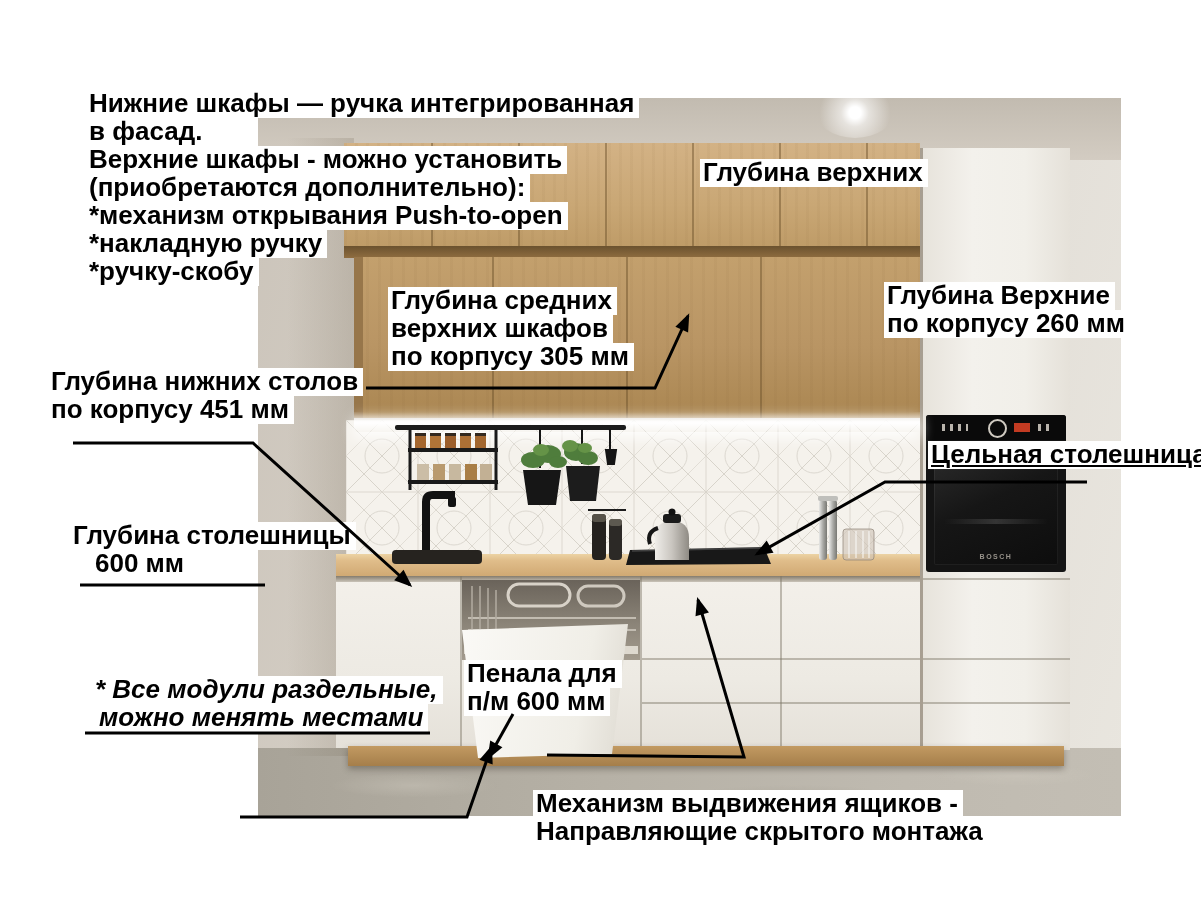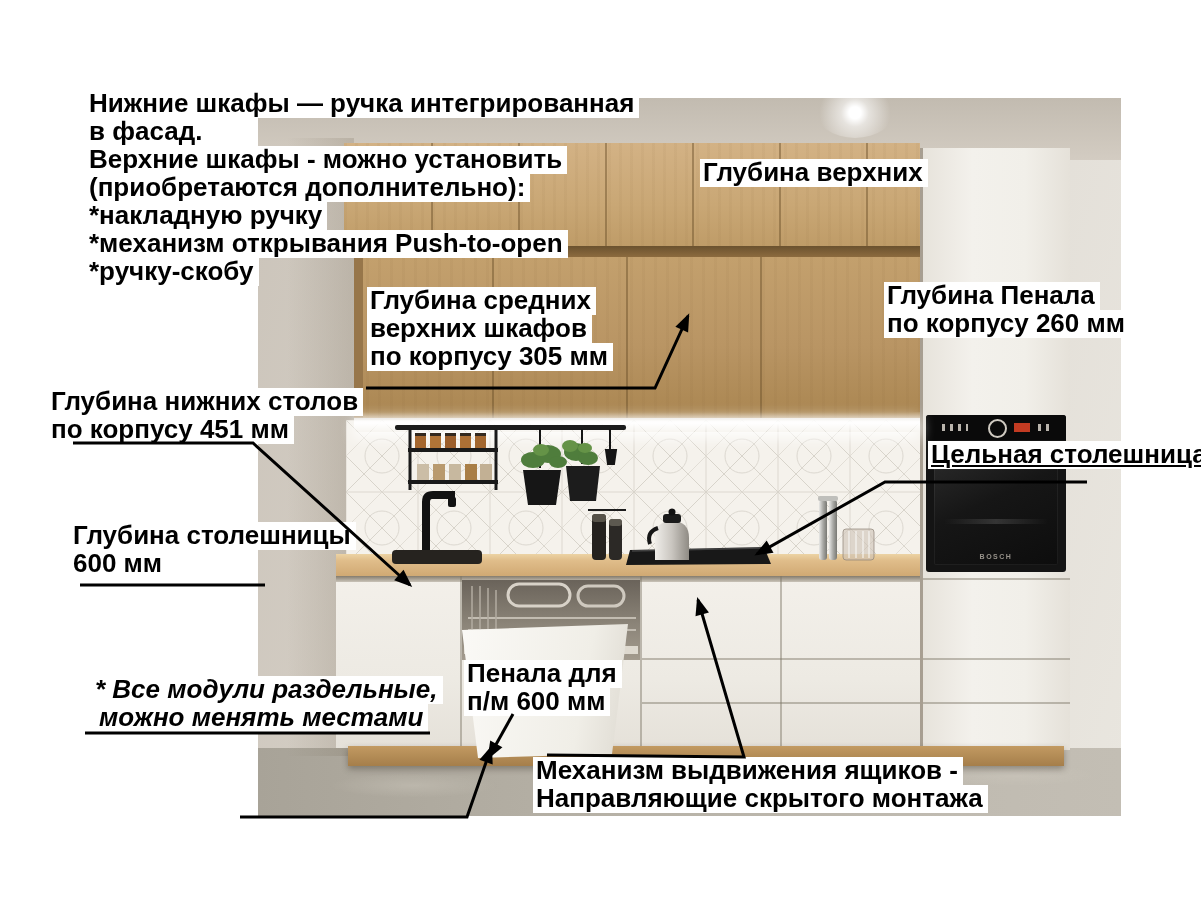--- a/index.html
+++ b/index.html
@@ -245,66 +245,66 @@
                 background:linear-gradient(100deg,#fbfaf7 0%,#f0eee7 70%,#dcd8cf 100%);
                 clip-path:polygon(8px 8px, 174px 2px, 158px 132px, 24px 136px);
                 filter:drop-shadow(2px 3px 3px rgba(70,62,50,.35));"></div>
   </div>
 
   <div class="ann" style="left:86px;top:90px;">
     <span class="al">Нижние шкафы — ручка интегрированная</span>
     <span class="al">в фасад.</span>
     <span class="al">Верхние шкафы - можно установить</span>
     <span class="al">(приобретаются дополнительно):</span>
+    <span class="al">*механизм открывания Push-to-open</span>
     <span class="al">*накладную ручку</span>
-    <span class="al">*механизм открывания Push-to-open</span>
     <span class="al">*ручку-скобу</span>
   </div>
 
   <div class="ann" style="left:700px;top:159px;">
     <span class="al">Глубина верхних</span>
   </div>
 
-  <div class="ann" style="left:347px;top:287px;padding-left:20px;">
+  <div class="ann" style="left:368px;top:287px;padding-left:20px;">
     <span class="al">Глубина средних</span>
     <span class="al">верхних шкафов</span>
     <span class="al">по корпусу 305 мм</span>
   </div>
 
   <div class="ann" style="left:884px;top:282px;">
-    <span class="al">Глубина Пенала</span>
+    <span class="al">Глубина Верхние</span>
     <span class="al">по корпусу 260 мм</span>
   </div>
 
-  <div class="ann" style="left:48px;top:388px;">
+  <div class="ann" style="left:48px;top:368px;">
     <span class="al">Глубина нижних столов</span>
     <span class="al">по корпусу 451 мм</span>
   </div>
 
   <div class="ann" style="left:928px;top:441px;text-decoration:underline;">
     <span class="al">Цельная столешница</span>
   </div>
 
   <div class="ann" style="left:70px;top:522px;">
     <span class="al">Глубина столешницы</span>
-    <span class="al" style="margin-left:0;">600 мм</span>
+    <span class="al" style="margin-left:22px;">600 мм</span>
   </div>
 
   <div class="ann italic" style="left:92px;top:664px;margin-top:12px;">
     <span class="al">* Все модули раздельные,</span>
     <span class="al" style="margin-left:4px;">можно менять местами</span>
   </div>
 
   <div class="ann" style="left:464px;top:660px;">
     <span class="al">Пенала для</span>
     <span class="al">п/м 600 мм</span>
   </div>
 
 
-  <div class="ann" style="left:533px;top:757px;">
+  <div class="ann" style="left:533px;top:790px;">
     <span class="al">Механизм выдвижения ящиков -</span>
     <span class="al">Направляющие скрытого монтажа</span>
   </div>
 
   <svg id="arrows" viewBox="0 0 1201 900">
     <defs>
       <marker id="ah" markerUnits="userSpaceOnUse" markerWidth="20" markerHeight="16" refX="16" refY="8" orient="auto">
         <path d="M1,1 L19,8 L1,15 Z" fill="#000"></path>
       </marker>
     </defs>

